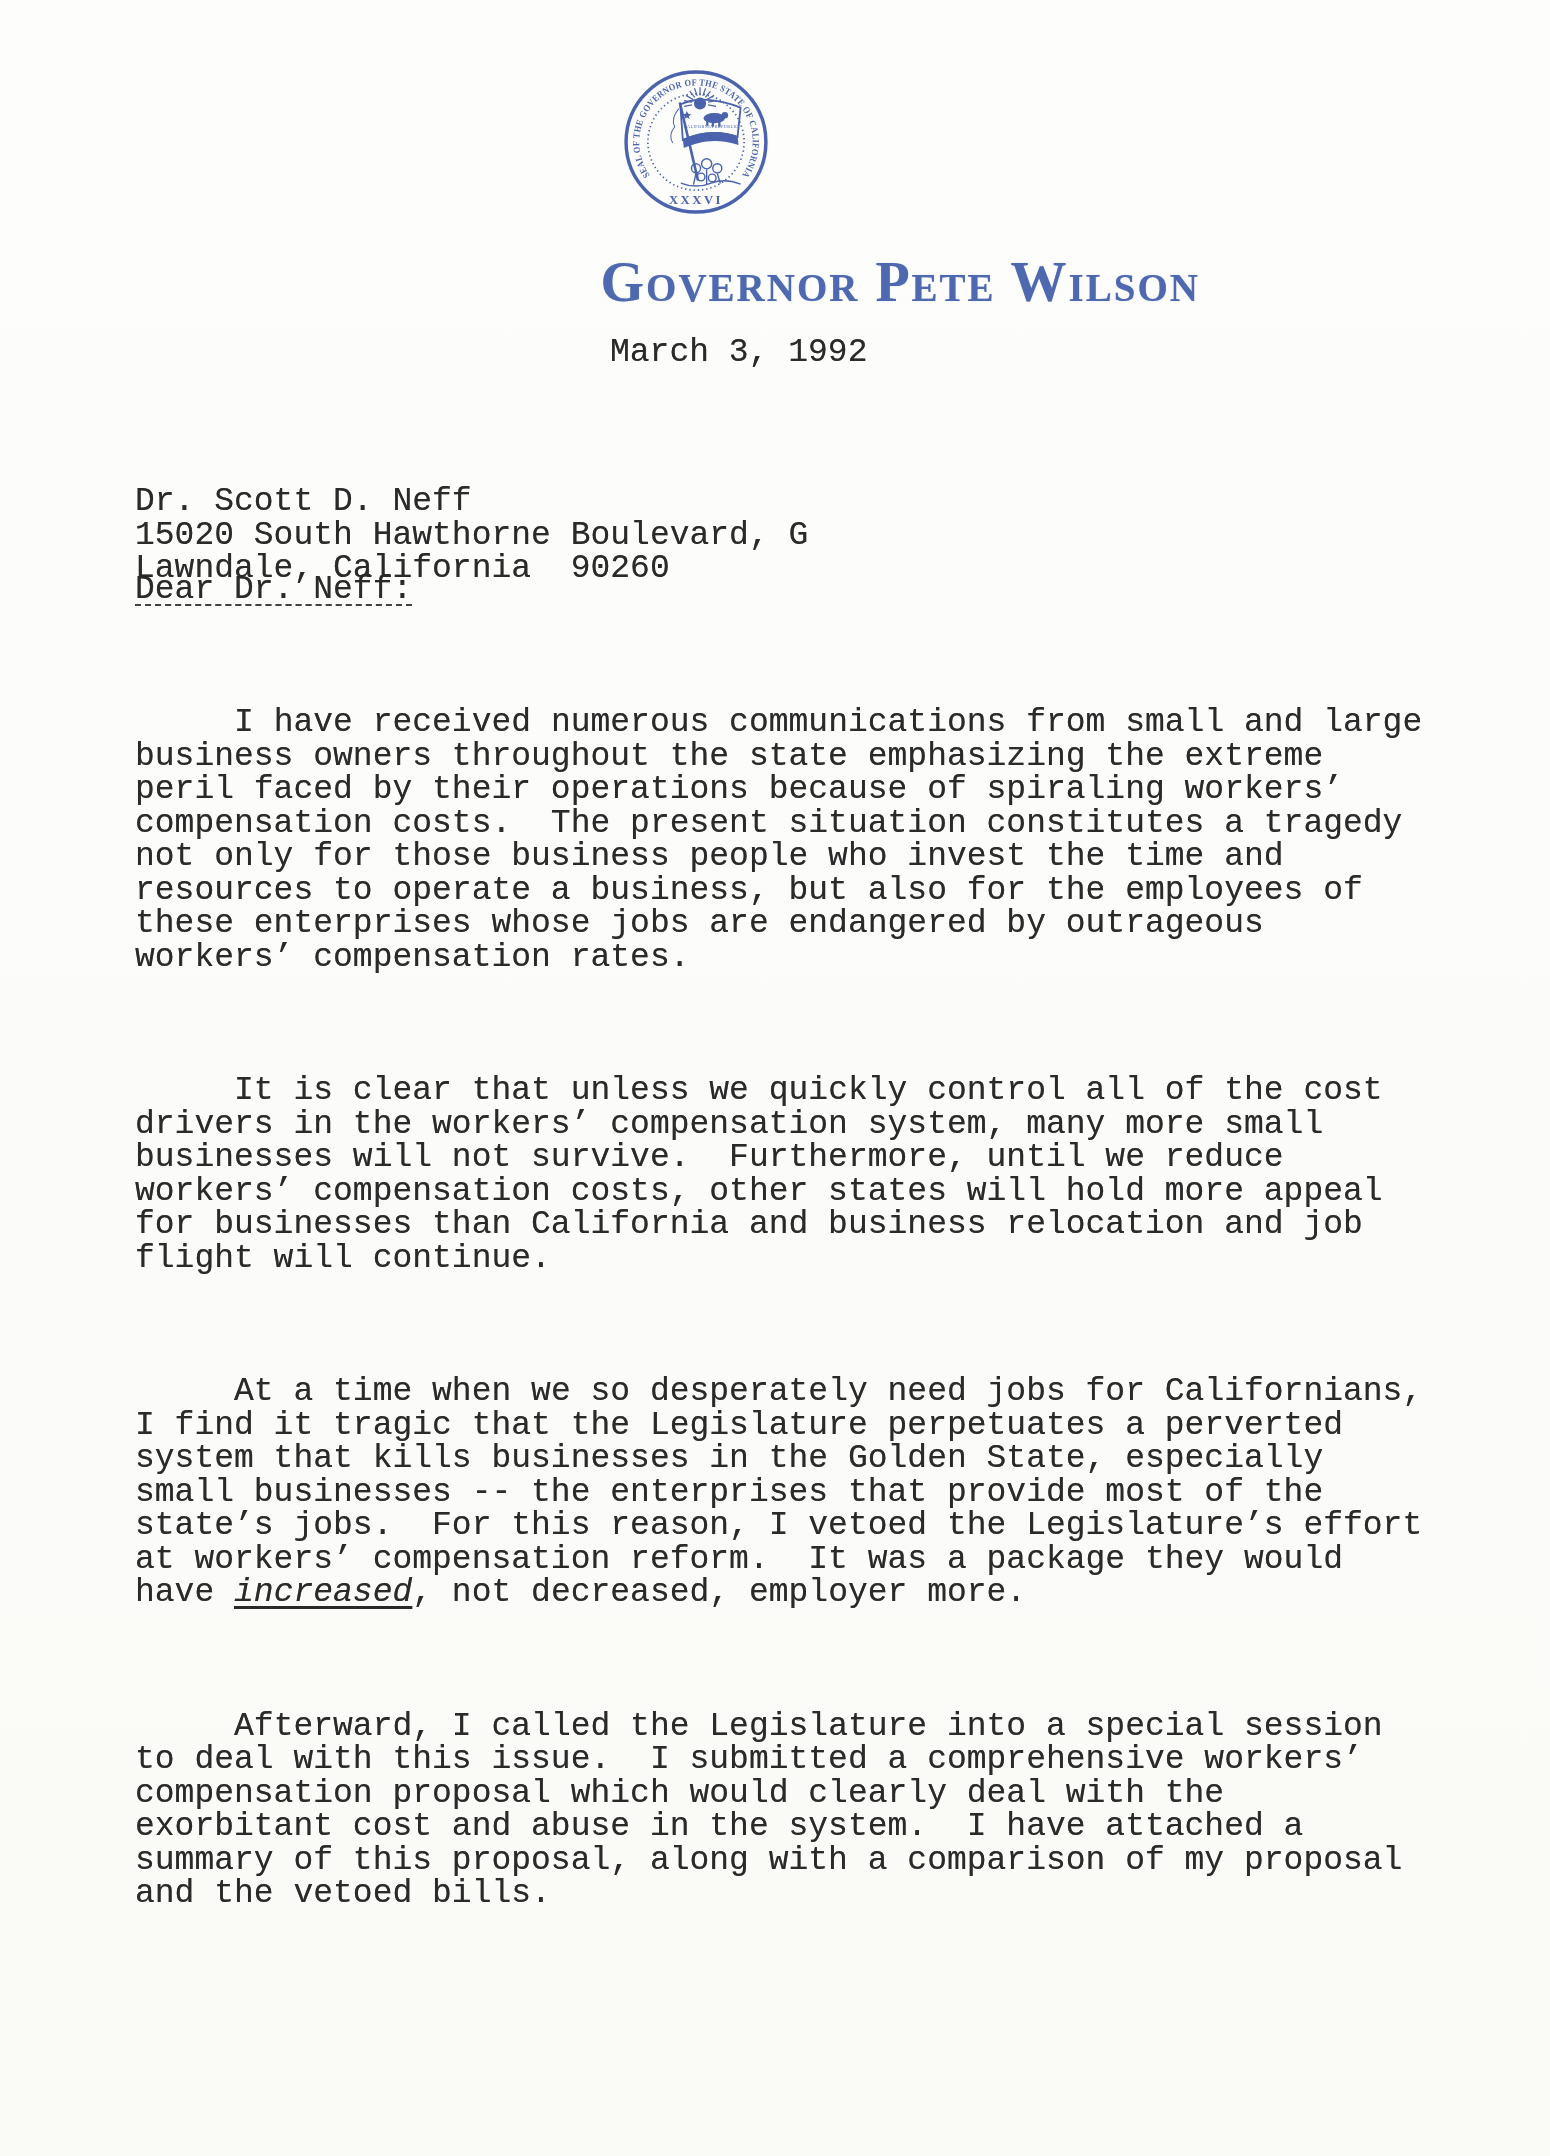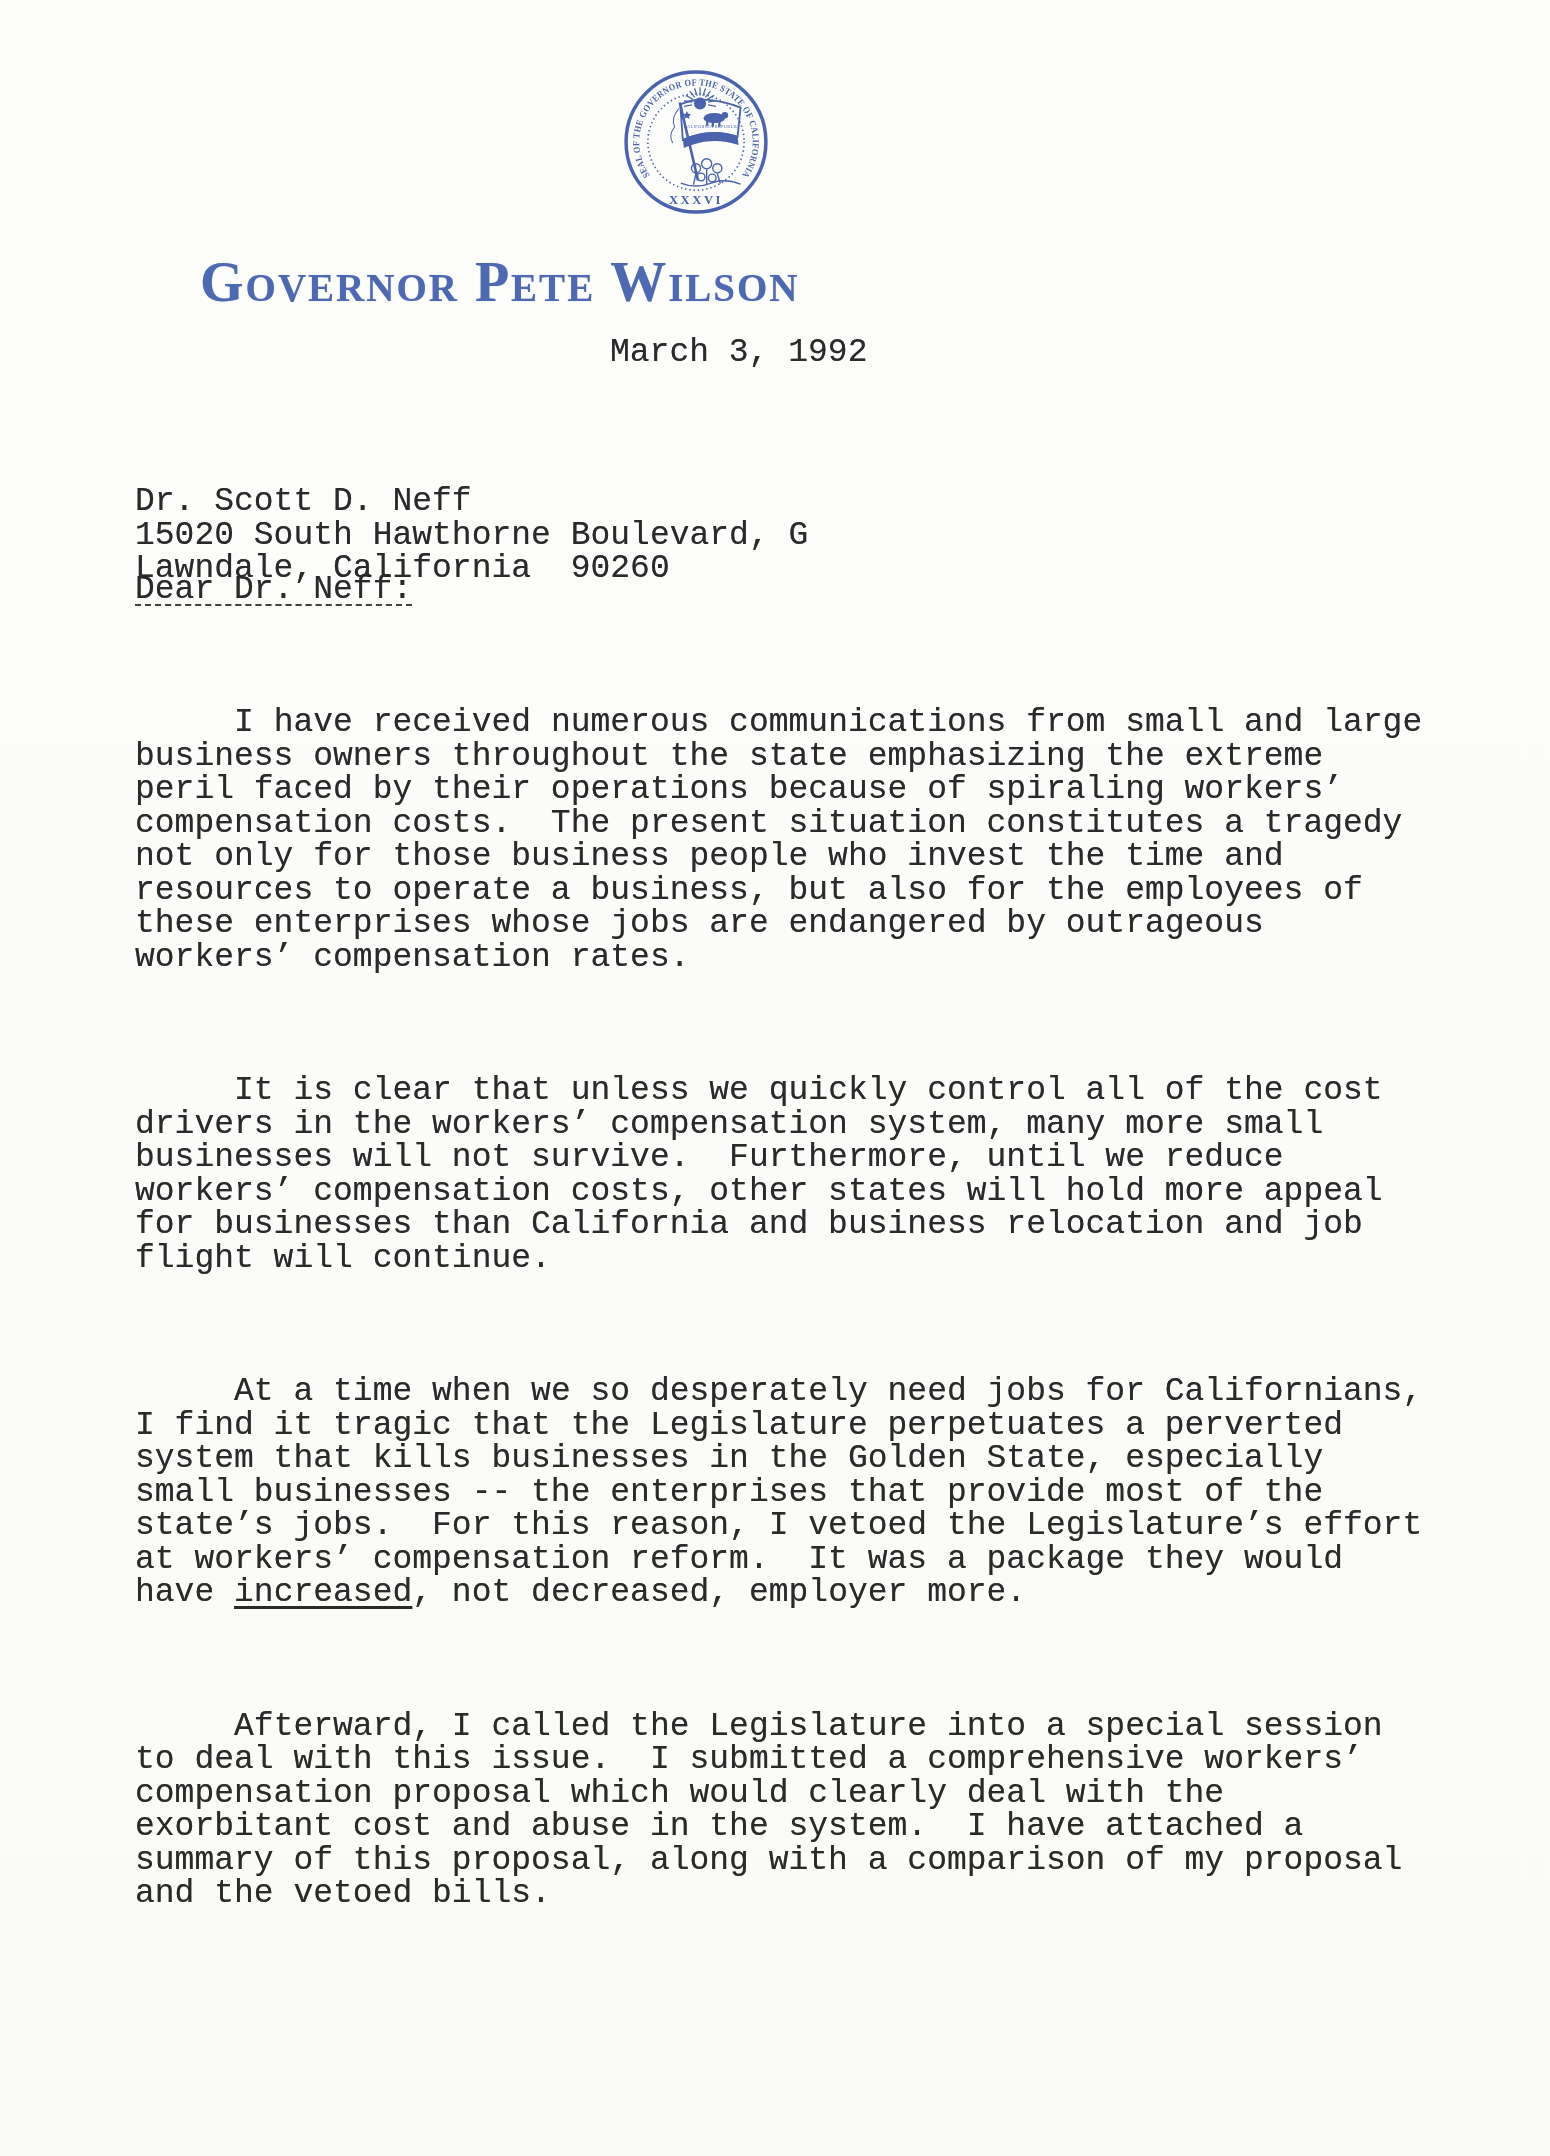--- a/index.html
+++ b/index.html
@@ -8,21 +8,21 @@
     width:1550px;height:2156px;
     margin:0 auto;
     background:linear-gradient(180deg,#fdfdfc 0%,#fbfbf9 60%,#fafaf7 100%);
     overflow:hidden;
     font-family:"Liberation Mono","DejaVu Sans Mono",monospace;
     color:#2a2a2a;
   }
   .seal{position:absolute;left:620px;top:66px;width:152px;height:152px;}
   .lh-title{
     position:absolute;left:200px;top:250px;width:1000px;
-    text-align:left;
+    text-align:right;
     font-family:"Liberation Serif","DejaVu Serif",serif;
     font-variant:small-caps;
     font-weight:bold;
     font-size:56px;
     letter-spacing:2px;
     color:#4e69af;
     text-shadow:0 0 1px rgba(78,105,175,.45);
     white-space:nowrap;
   }
   .typed{
@@ -42,20 +42,21 @@
     text-underline-offset:6px;
     text-decoration-color:rgba(42,42,42,.75);
   }
   .letter-body{position:absolute;left:135px;top:639px;width:1340px;}
   .para{margin:0 0 33px 0;}
   .para:last-child{margin-bottom:0;}
   .u{
     text-decoration:underline;
     text-decoration-thickness:2.5px;
     text-underline-offset:5px;
+    font-style:italic;
   }
   .footer{
     position:absolute;left:130px;top:2054px;width:1150px;
     text-align:center;
     font-family:"Liberation Serif","DejaVu Serif",serif;
     font-variant:small-caps;
     font-weight:bold;
     font-size:27.5px;
     letter-spacing:1.2px;
     color:#3f5a9d;

